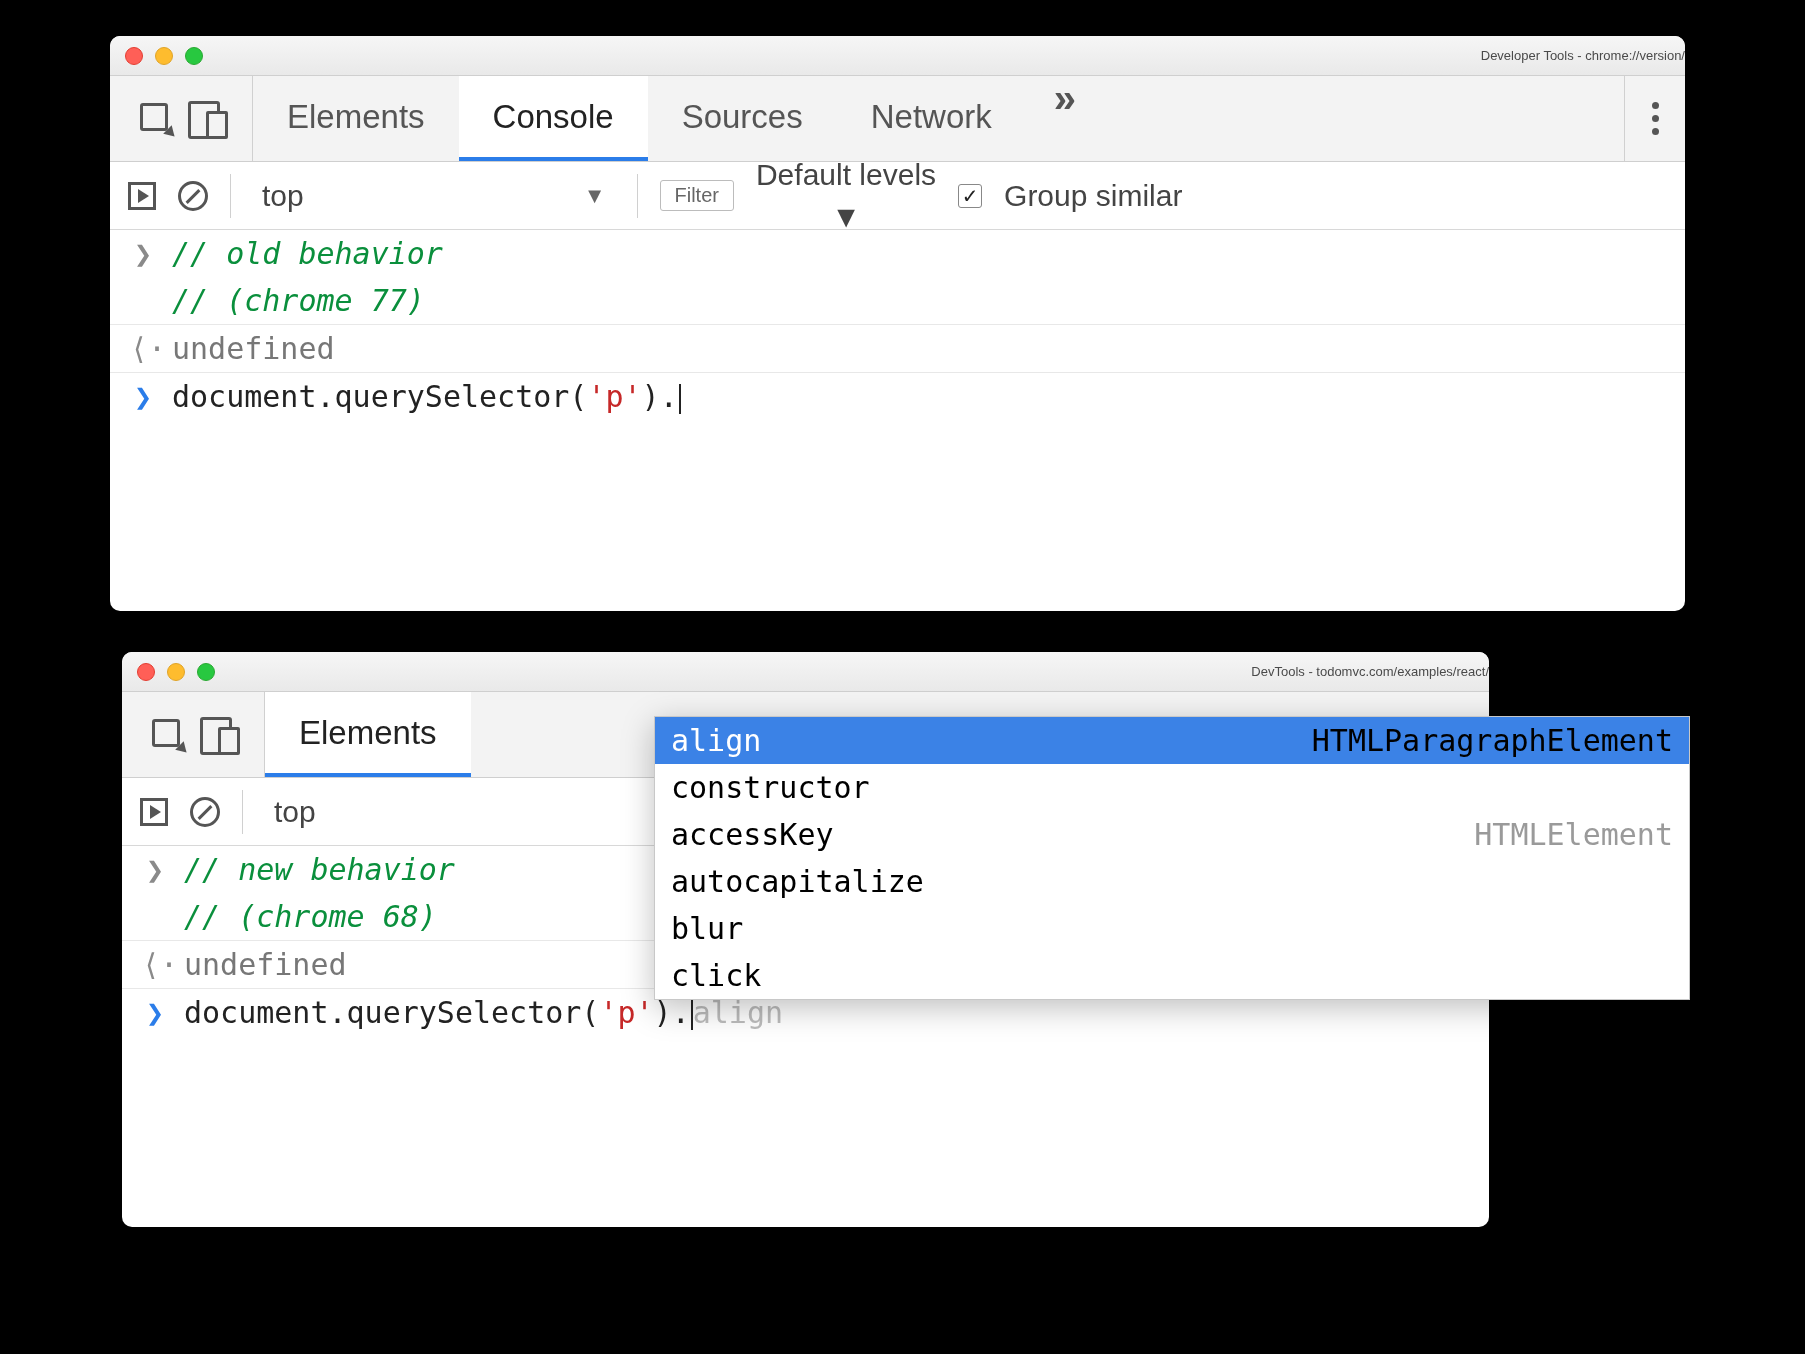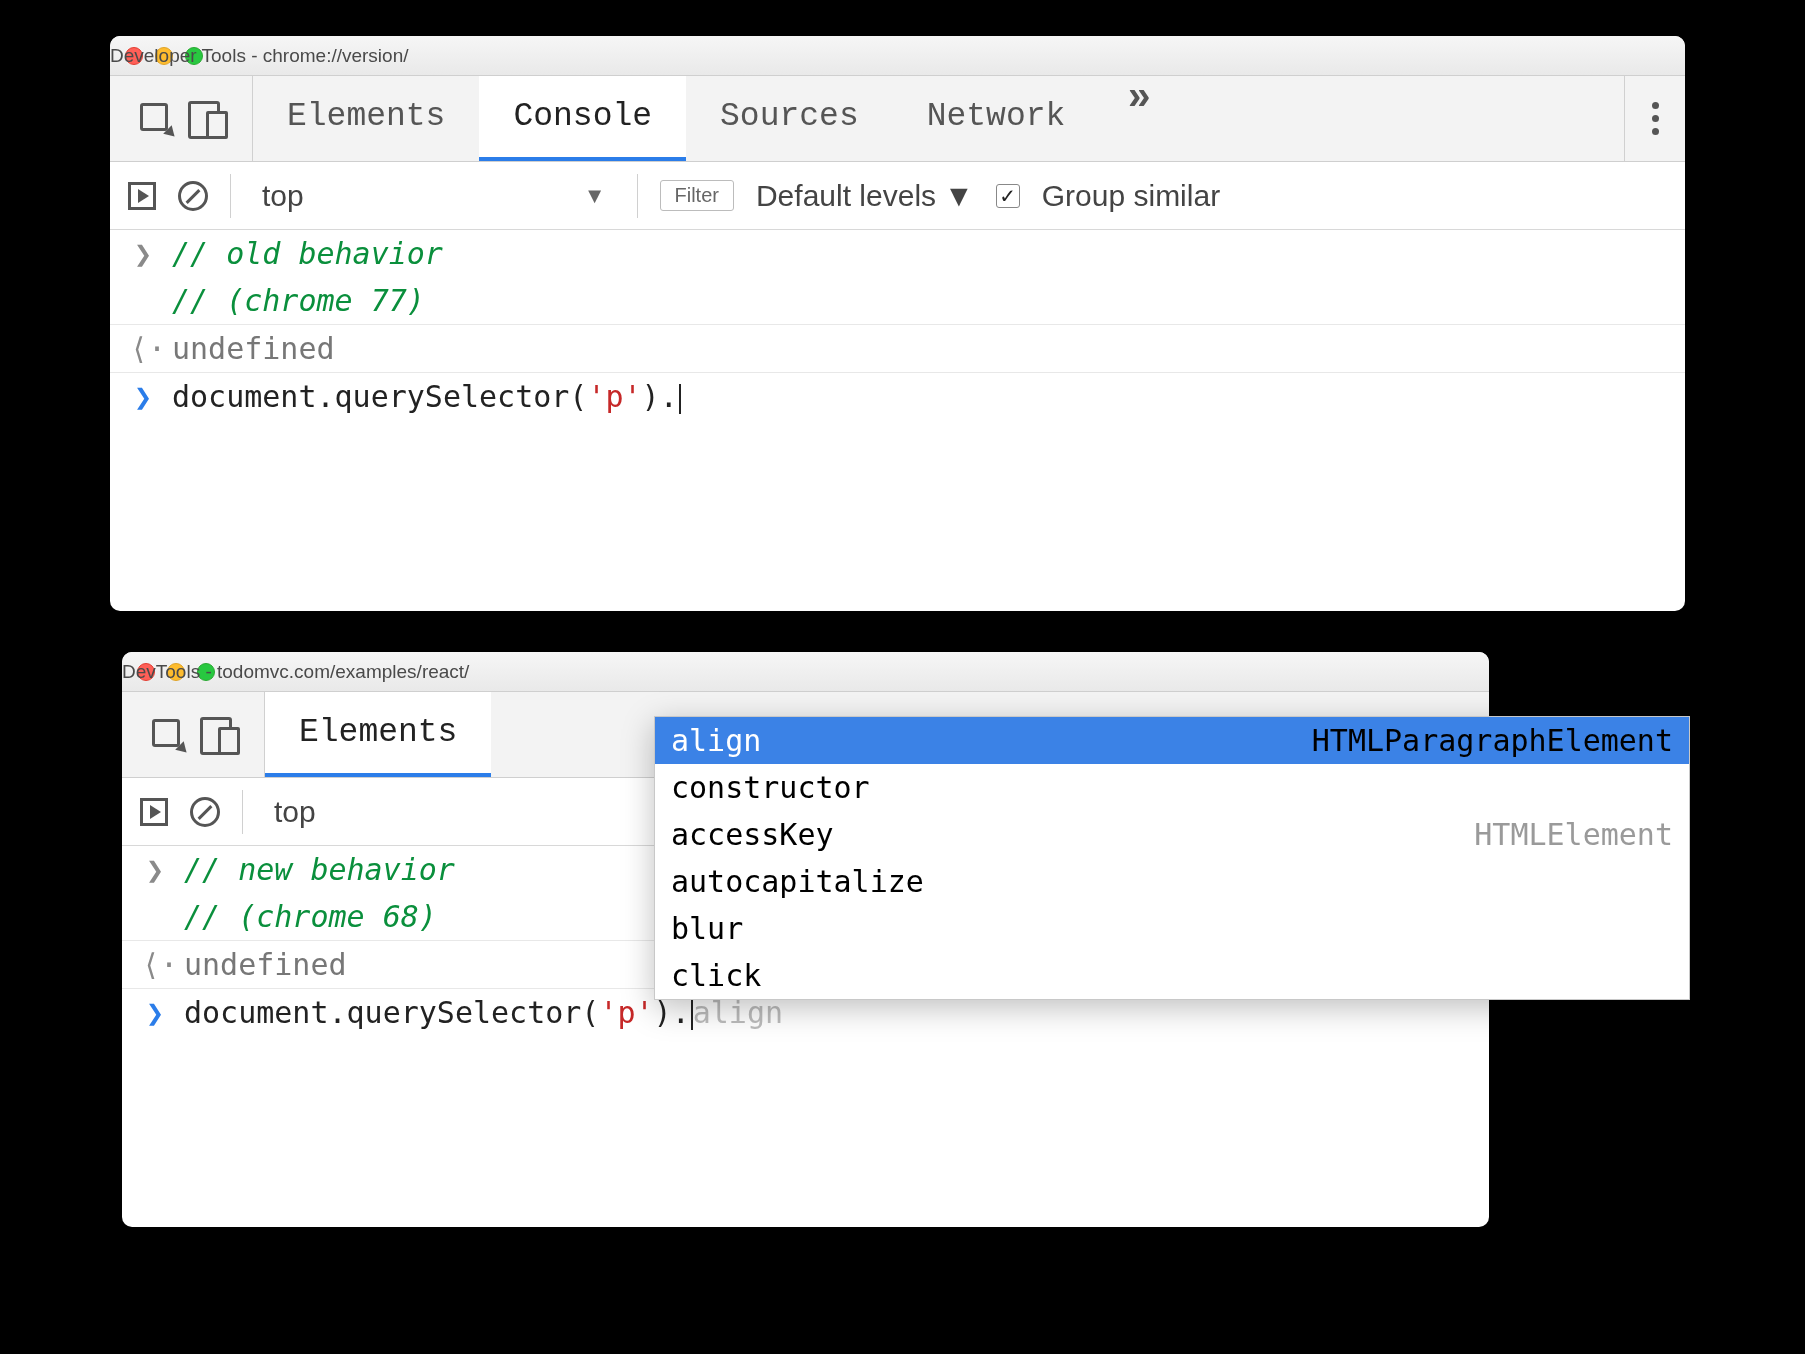--- a/index.html
+++ b/index.html
@@ -33,37 +33,37 @@
   .traffic {
     display: flex;
     gap: 12px;
     margin-left: 15px;
   }
   .tl { width: 18px; height: 18px; border-radius: 50%; }
   .tl.red { background:#ff5f57; border:1px solid #e33e32;}
   .tl.yel { background:#febc2e; border:1px solid #e0a428;}
   .tl.grn { background:#28c840; border:1px solid #2aa932;}
   .title {
-    position:absolute; left:0; right:0; text-align:left;
-    font-size: 19px; color:#4a4a4a;
+    position:absolute; left:0; right:0; text-align:right;
+    font-size: 13px; color:#4a4a4a;
   }
 
   .tabbar {
     height: 86px;
     border-bottom: 1px solid #cfcfcf;
     display: flex;
     align-items: center;
     background:#f3f3f3;
     position: relative;
   }
   .toolbox {
     display:flex; gap:14px; align-items:center;
     padding: 0 28px; border-right:1px solid #d0d0d0; height:100%;
   }
-  .tabs { display:flex; height:100%;font-family:Liberation Mono, monospace; }
+  .tabs { display:flex; height:100%; }
   .tab {
     padding: 0 34px;
     font-size: 33px;
     color:#555;
     display:flex; align-items:center;
     cursor:pointer;
     border-bottom: 4px solid transparent;
     background: #f3f3f3;
   }
   .tab.active {
@@ -100,21 +100,21 @@
     display:flex; align-items:center; gap:280px;
     border:1px solid transparent;
     padding: 2px 8px;
     text-align: center;
   }
   .ctxsel .caret { font-size:22px; color:#666;}
   .filt {
     border:1px solid #bcbcbc; padding:3px 14px; border-radius:3px;
     font-size:20px; color:#666;
   }
-  .levels { display:flex; align-items:center; gap:8px; }
+  .levels { display:flex; align-items:center; gap:8px;flex-direction:column; }
   .chk {
     width:24px;height:24px;border:1px solid #888;border-radius:3px;
     display:inline-flex;align-items:center;justify-content:center;
     background:#fff;
   }
   .chk::after{content:"✓";font-size:20px;color:#222;}
 
   .consolearea {
     font-family: Menlo, Consolas, monospace;
     font-size: 30px;

